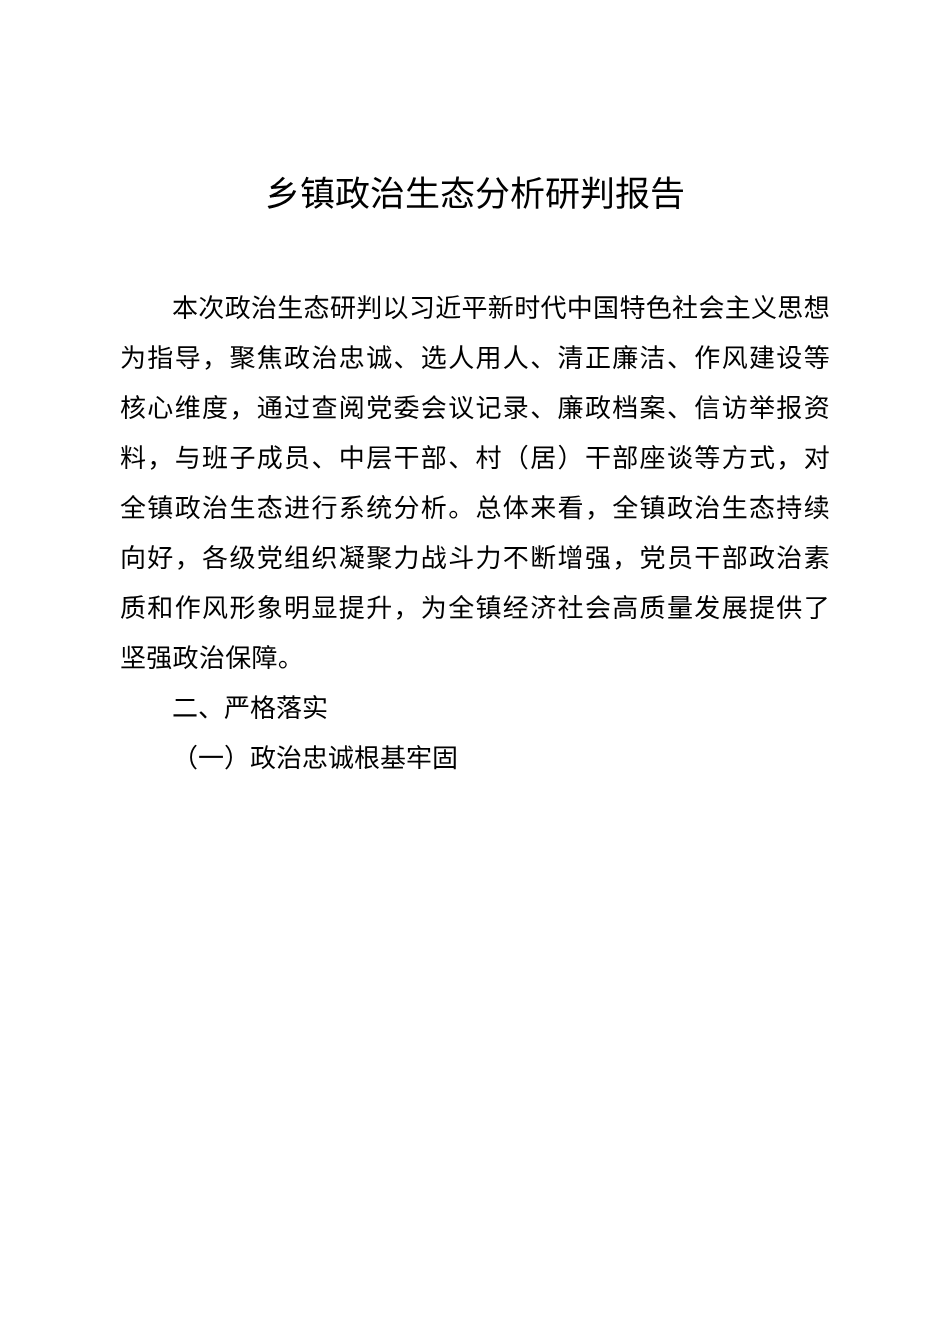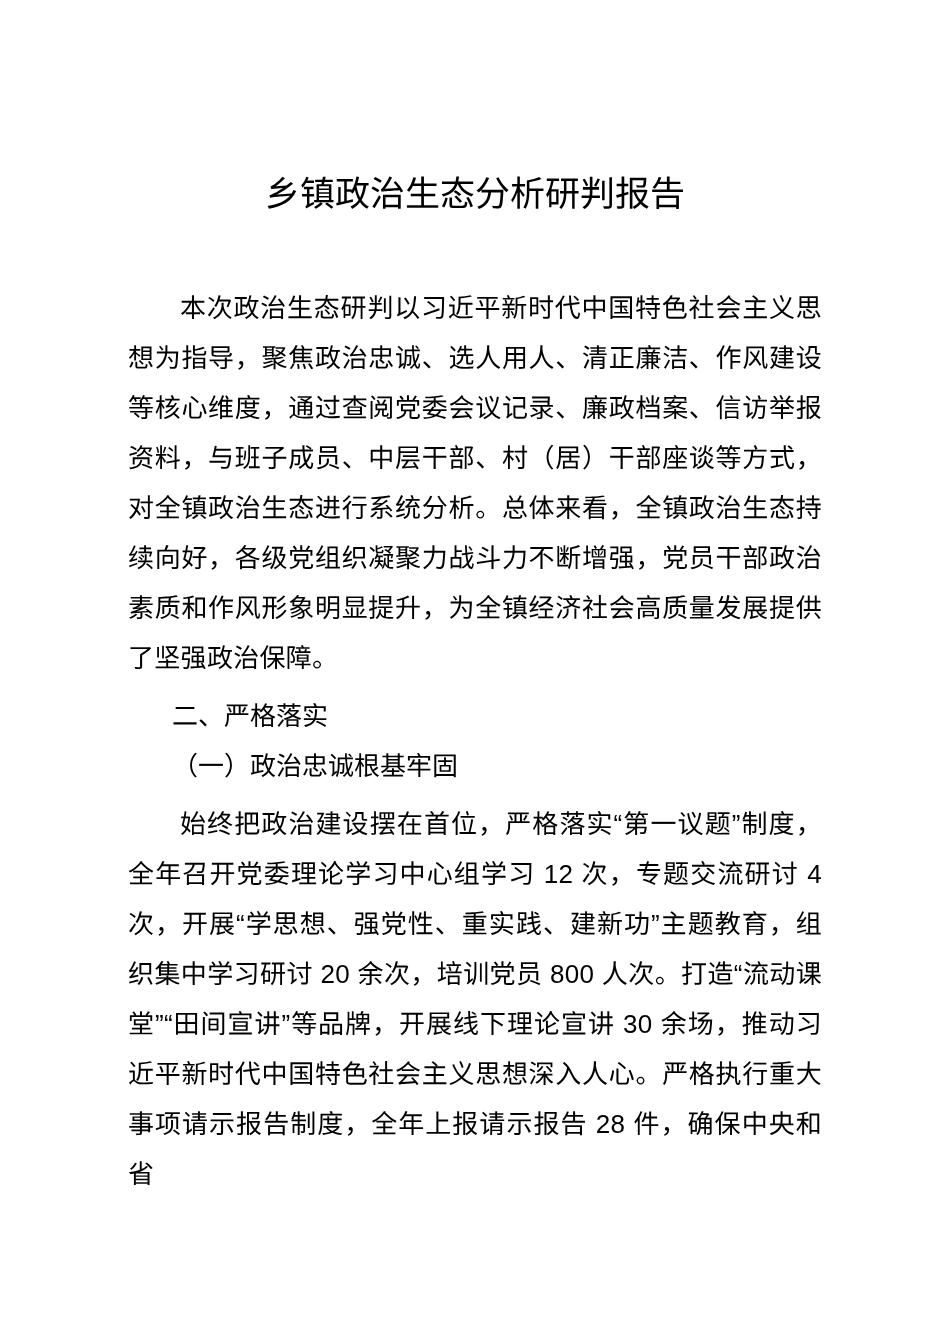--- a/index.html
+++ b/index.html
@@ -34,21 +34,21 @@
     text-indent: 2em;
   }
   .subsection-heading {
     margin: 0;
     font-size: 26px;
     font-weight: 400;
     line-height: 50px;
     text-indent: 2em;
   }
   .body-paragraph {
-    margin: 8px;
+    margin: 0;
     font-size: 26px;
     font-weight: 400;
     line-height: 50px;
     text-indent: 2em;
     text-align: justify;
     letter-spacing: 0.3px;
   }
 </style>
 </head>
 <body>
@@ -56,14 +56,13 @@
 <div class="page">
   <h1 class="doc-title">乡镇政治生态分析研判报告</h1>
 
 
   <p class="body-paragraph">本次政治生态研判以习近平新时代中国特色社会主义思想为指导，聚焦政治忠诚、选人用人、清正廉洁、作风建设等核心维度，通过查阅党委会议记录、廉政档案、信访举报资料，与班子成员、中层干部、村（居）干部座谈等方式，对全镇政治生态进行系统分析。总体来看，全镇政治生态持续向好，各级党组织凝聚力战斗力不断增强，党员干部政治素质和作风形象明显提升，为全镇经济社会高质量发展提供了坚强政治保障。</p>
 
   <h2 class="section-heading">二、严格落实</h2>
 
   <h3 class="subsection-heading">（一）政治忠诚根基牢固</h3>
 
-  <p class="body-paragraph">始终把政治建设摆在首位，严格落实“第一议题”制度，全年召开党委理论学习中心组学习 12 次，专题交流研讨 4 次，开展“学思想、强党性、重实践、建新功”主题教育，组织集中学习研讨 20 余次，培训党员 800 人次。打造“流动课堂”“田间宣讲”等品牌，开展线下理论宣讲 30 余场，推动习近平新时代中国特色社会主义思想深入人心。严格执行重大事项请示报告制度，全年上报请示报告 28 件，确保中央和省</p>
 </div>
 
 </body></html>

